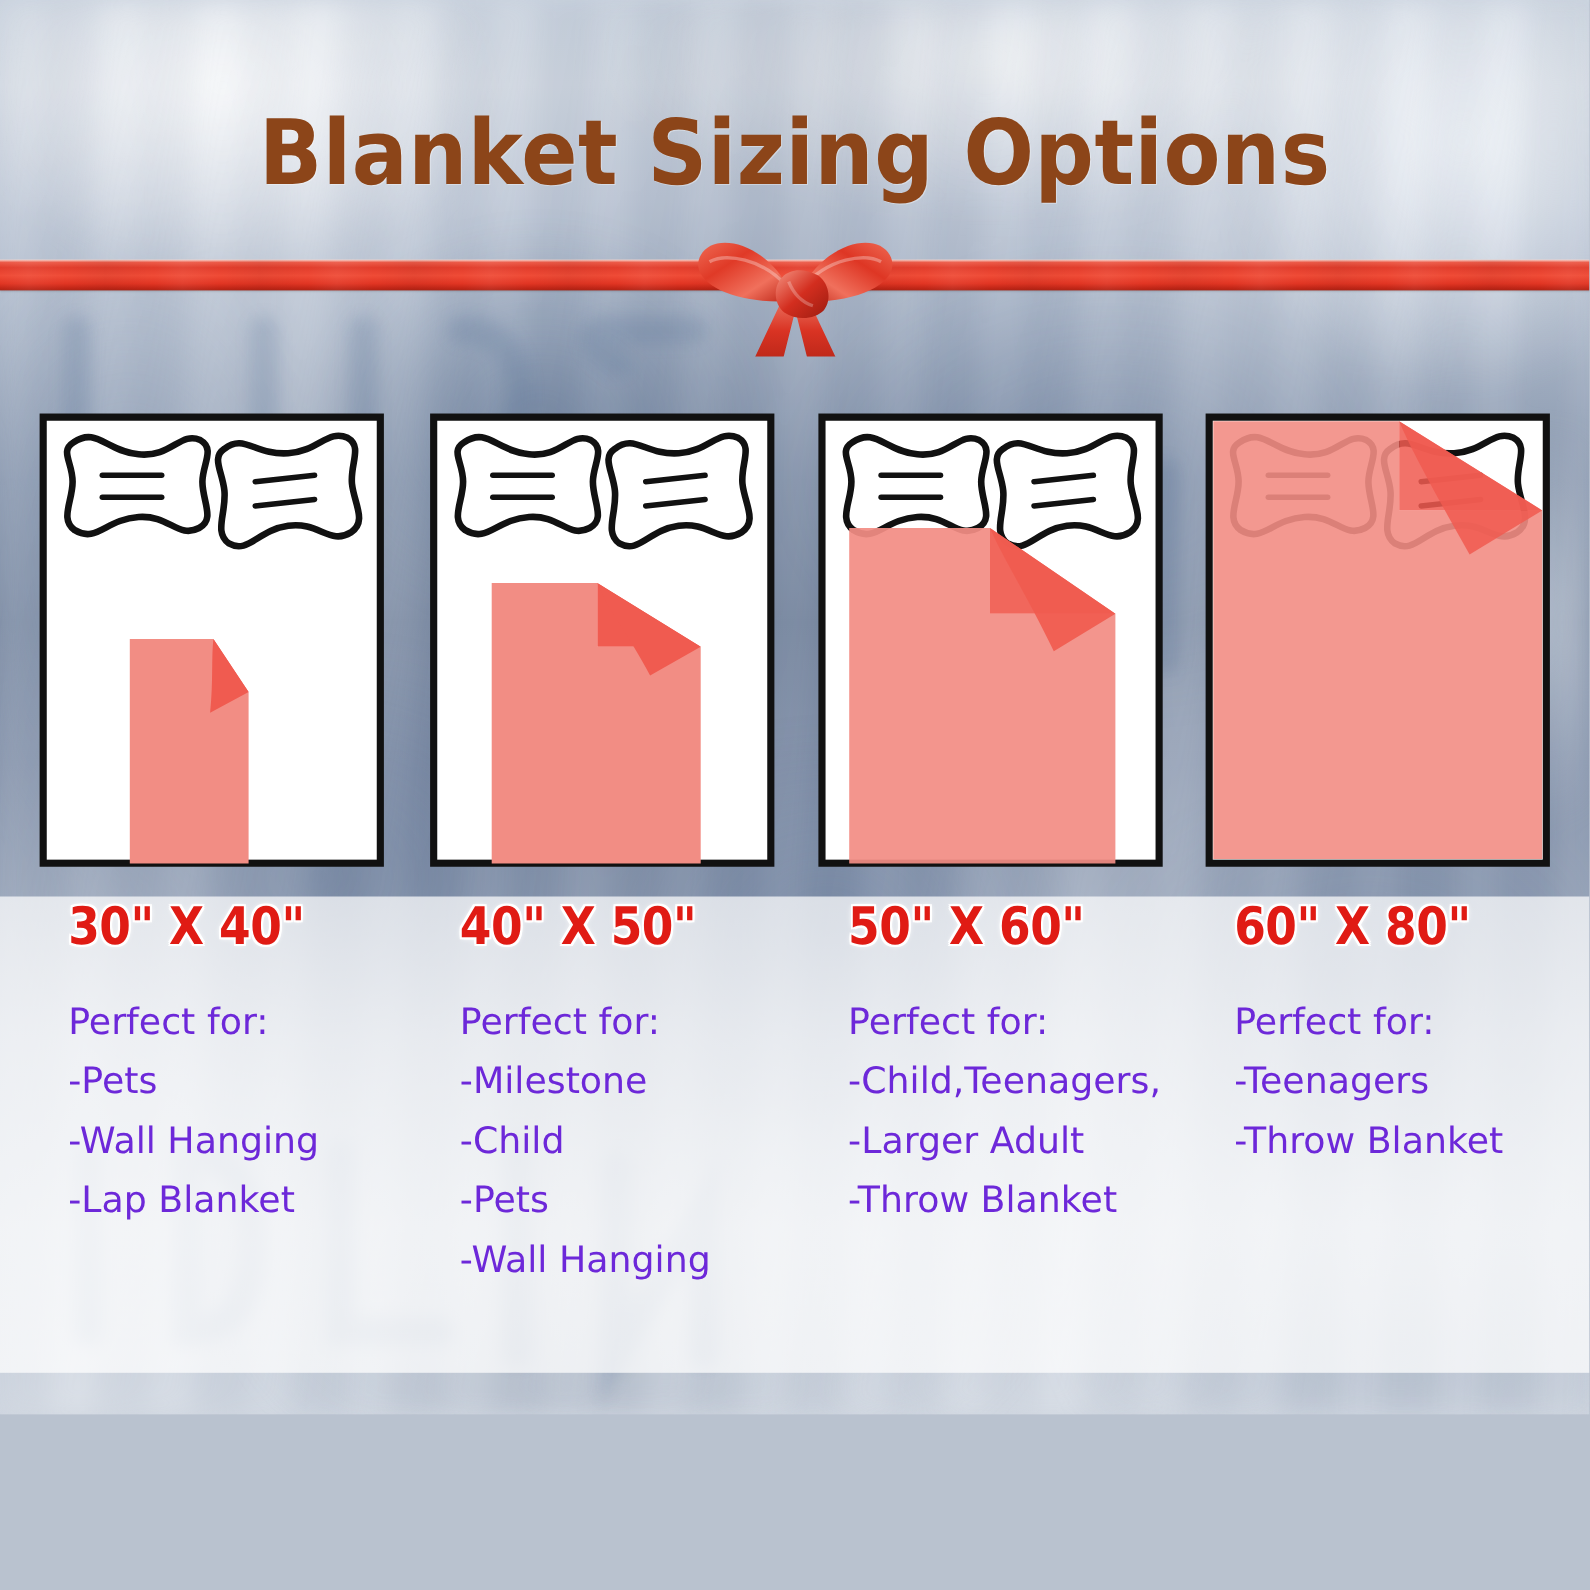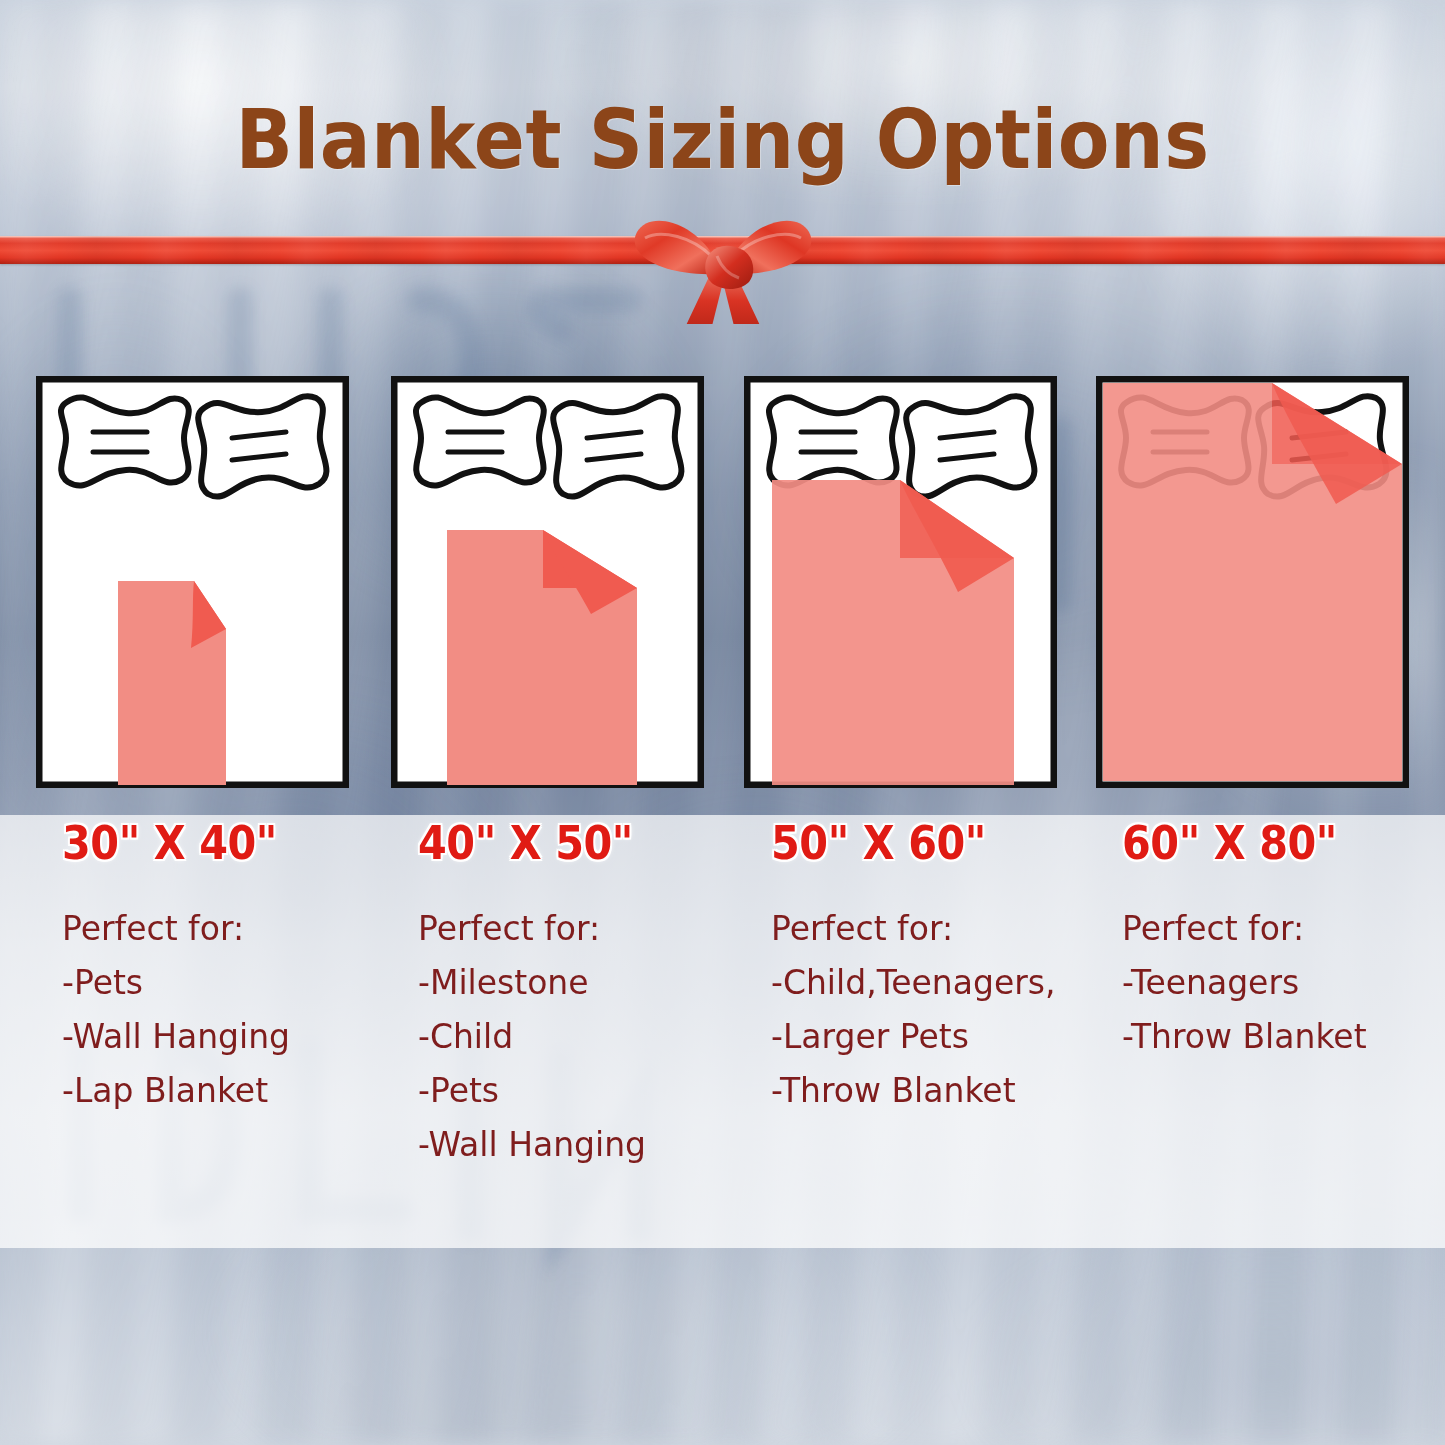--- a/index.html
+++ b/index.html
@@ -3,21 +3,21 @@
 <meta charset="utf-8">
 <style>
   html, body {
     margin: 0;
     padding: 0;
     background: #b9c2cf;
   }
   #page {
     position: relative;
     width: 1445px;
-    height: 1445px;
+    height: 1286px;
     overflow: hidden;
     font-family: "Liberation Sans", sans-serif;
   }
 
   
   .bg-base {
     position: absolute;
     inset: 0;
     background:
       linear-gradient(180deg,
@@ -123,21 +123,21 @@
     text-shadow:
        0 0 4px #fff,  0 0 7px #fff,
        2px 0 0 #fff, -2px 0 0 #fff, 0 2px 0 #fff, 0 -2px 0 #fff,
        2px 2px 0 #fff, -2px -2px 0 #fff, 2px -2px 0 #fff, -2px 2px 0 #fff;
   }
   .desc {
     margin-top: 32px;
     font-family: "DejaVu Sans", sans-serif;
     font-size: 33px;
     line-height: 54px;
-    color: #7f1d1d;
+    color: #6d28d9;
     white-space: nowrap;
   }
   .desc .ln { display: block; }
 </style>
 </head>
 <body>
 
 <div id="page">
 
   <div class="bg-base"></div>
@@ -326,21 +326,21 @@
         <span class="ln">-Pets</span>
         <span class="ln">-Wall Hanging</span>
       </div>
     </div>
 
     <div class="col" style="left:771px; width:360px;">
       <div class="size-label">50" X 60"</div>
       <div class="desc">
         <span class="ln">Perfect for:</span>
         <span class="ln">-Child,Teenagers,</span>
-        <span class="ln">-Larger Pets</span>
+        <span class="ln">-Larger Adult</span>
         <span class="ln">-Throw Blanket</span>
       </div>
     </div>
 
     <div class="col" style="left:1122px; width:320px;">
       <div class="size-label">60" X 80"</div>
       <div class="desc">
         <span class="ln">Perfect for:</span>
         <span class="ln">-Teenagers</span>
         <span class="ln">-Throw Blanket</span>

